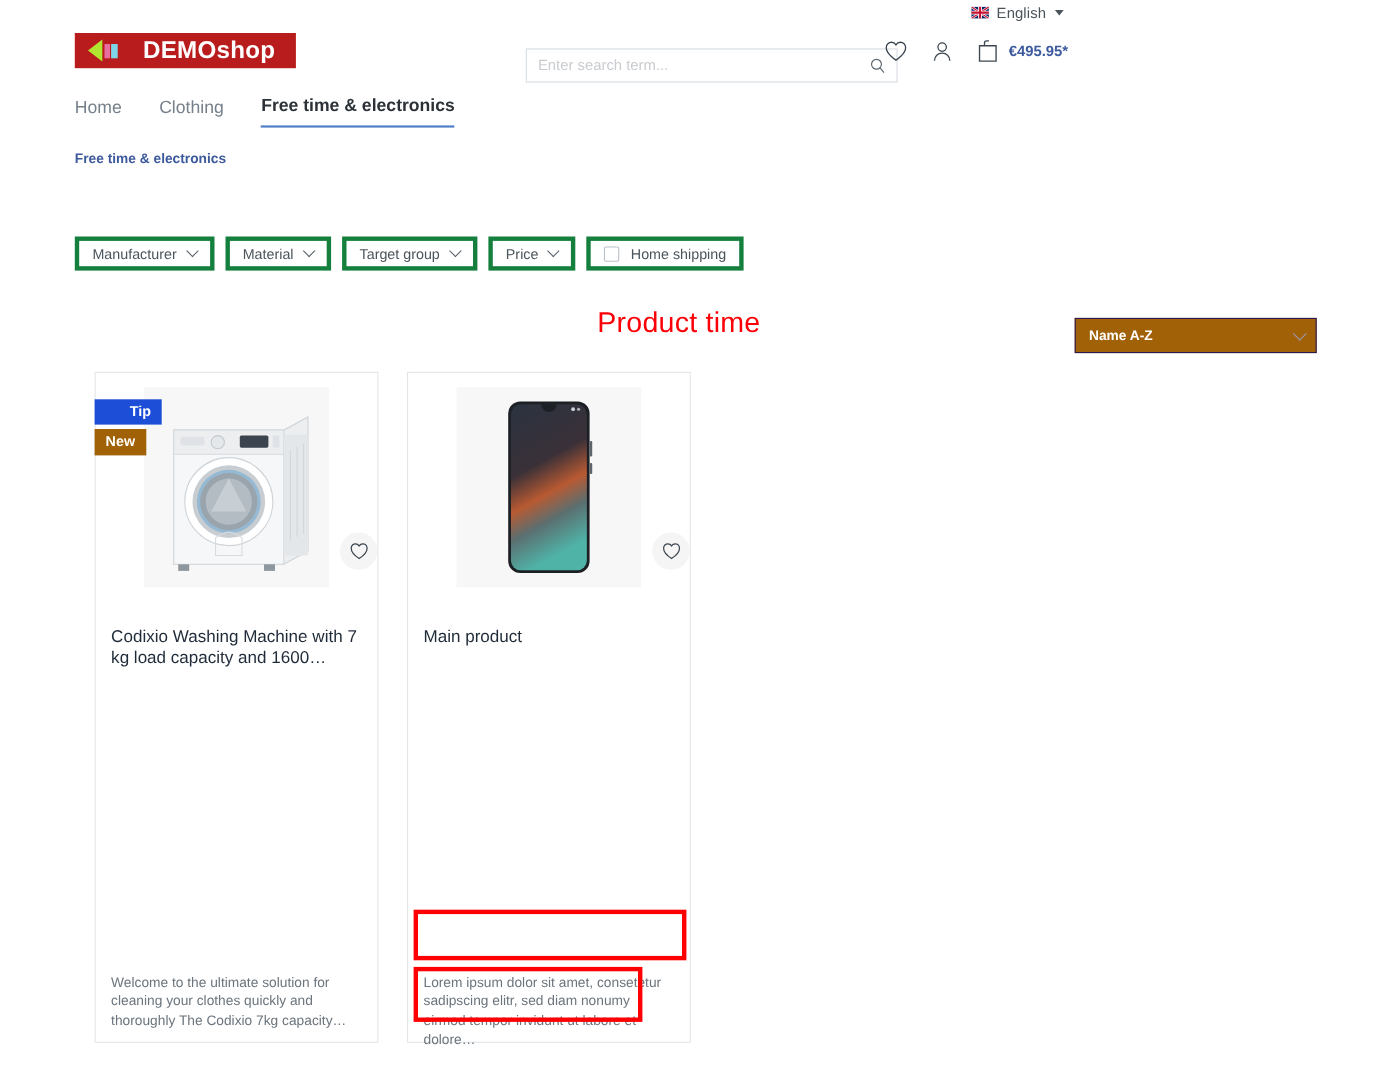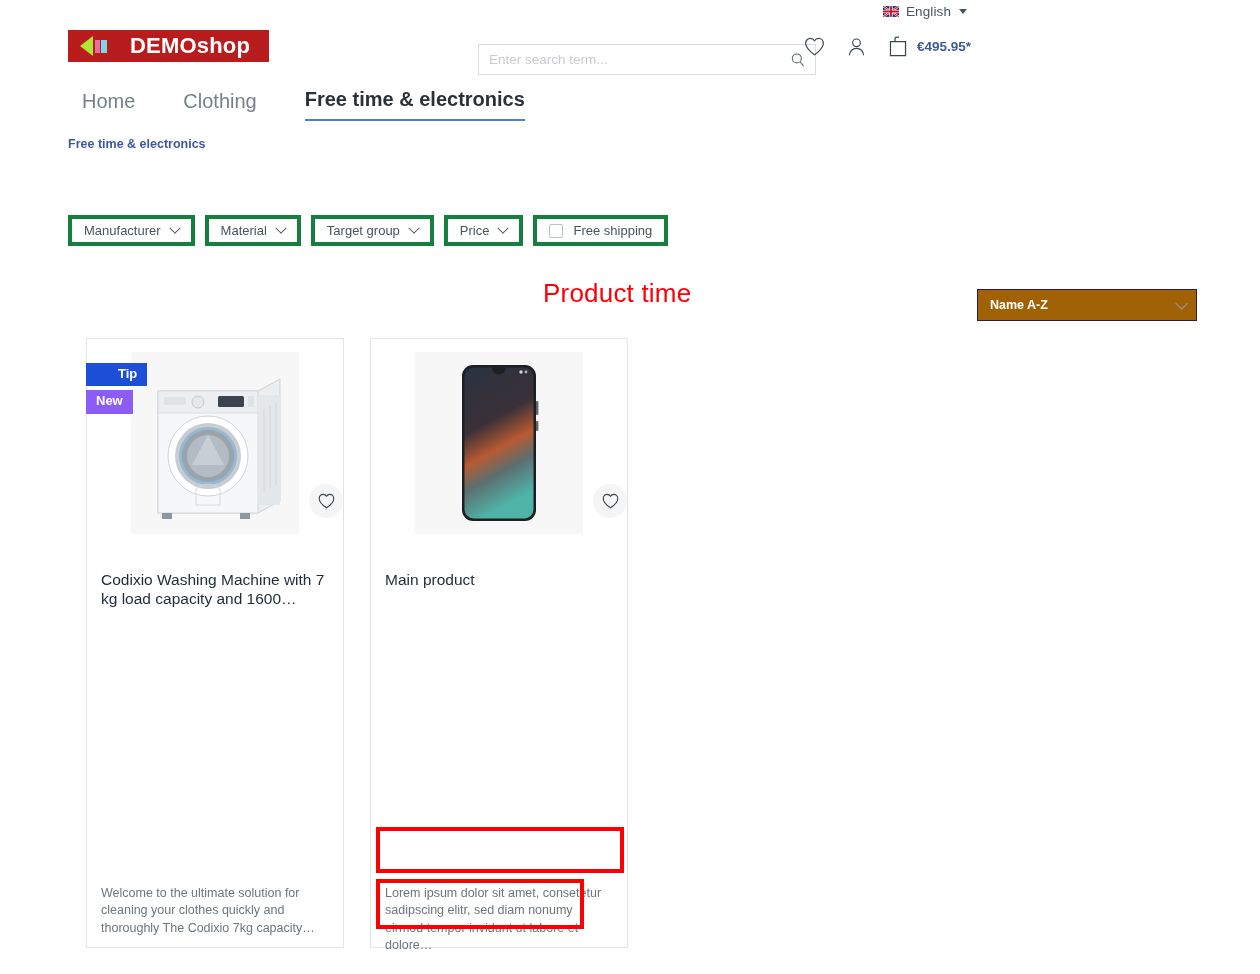--- a/index.html
+++ b/index.html
@@ -78,22 +78,22 @@
               align-items: center; padding: 0; }
   .cart-group { display: flex; align-items: center; gap: 9px; }
   .cart-amount { font-size: 13.5px; color: #3d5a9c; font-weight: 600; }
 
   
   .main-nav {
     position: absolute; left: 68px; top: 88px;
     display: flex; align-items: flex-end; gap: 34px;
   }
   .nav-item {
-    font-size: 20px; color: #76808a; padding-bottom: 8px;
-    cursor: pointer; white-space: nowrap; margin-left: 14px;
+    font-size: 16px; color: #76808a; padding-bottom: 8px;
+    cursor: pointer; white-space: nowrap;
   }
   .nav-item.active {
     color: #2b3137; font-weight: bold; border-bottom: 2px solid #4e7fc7;
   }
 
   
   .breadcrumb {
     position: absolute; left: 68px; top: 137px;
     font-size: 12.5px; font-weight: bold; color: #3d5a9c; cursor: pointer;
   }
@@ -144,21 +144,21 @@
 
   .badges {
     position: absolute; left: -1px; top: 24px; z-index: 3;
     display: flex; flex-direction: column; gap: 4px; align-items: flex-start;
   }
   .badge {
     color: #fff; font-size: 13px; font-weight: bold;
     padding: 4px 10px 5px 10px; line-height: 1.1;
   }
   .badge-tip { background: #1d4ed8; padding-left: 32px; }
-  .badge-new { background: #8b5cf6; }
+  .badge-new { background: #a16207; }
 
   .media {
     position: relative; height: 182px; margin: 13px 14px 0 14px;
     display: flex; align-items: center; justify-content: center;
   }
   .media-bg {
     position: absolute; left: 50%; top: 0; transform: translateX(-50%);
     width: 168px; height: 182px; background: #f7f7f7;
   }
   .media svg { position: relative; z-index: 2; }
@@ -264,21 +264,21 @@
     <div class="filter-pill">
       <span>Target group</span>
       <span class="chev"></span>
     </div>
     <div class="filter-pill">
       <span>Price</span>
       <span class="chev"></span>
     </div>
     <div class="filter-pill">
       <span class="checkbox-box"></span>
-      <span>Free shipping</span>
+      <span>Home shipping</span>
     </div>
   </div>
 
   <div class="product-list-title">Product time</div>
   <div class="sort-select">
     <span class="sort-label">Name A-Z</span>
     <span class="sort-chev"></span>
   </div>
 
   <div class="card card-1">

